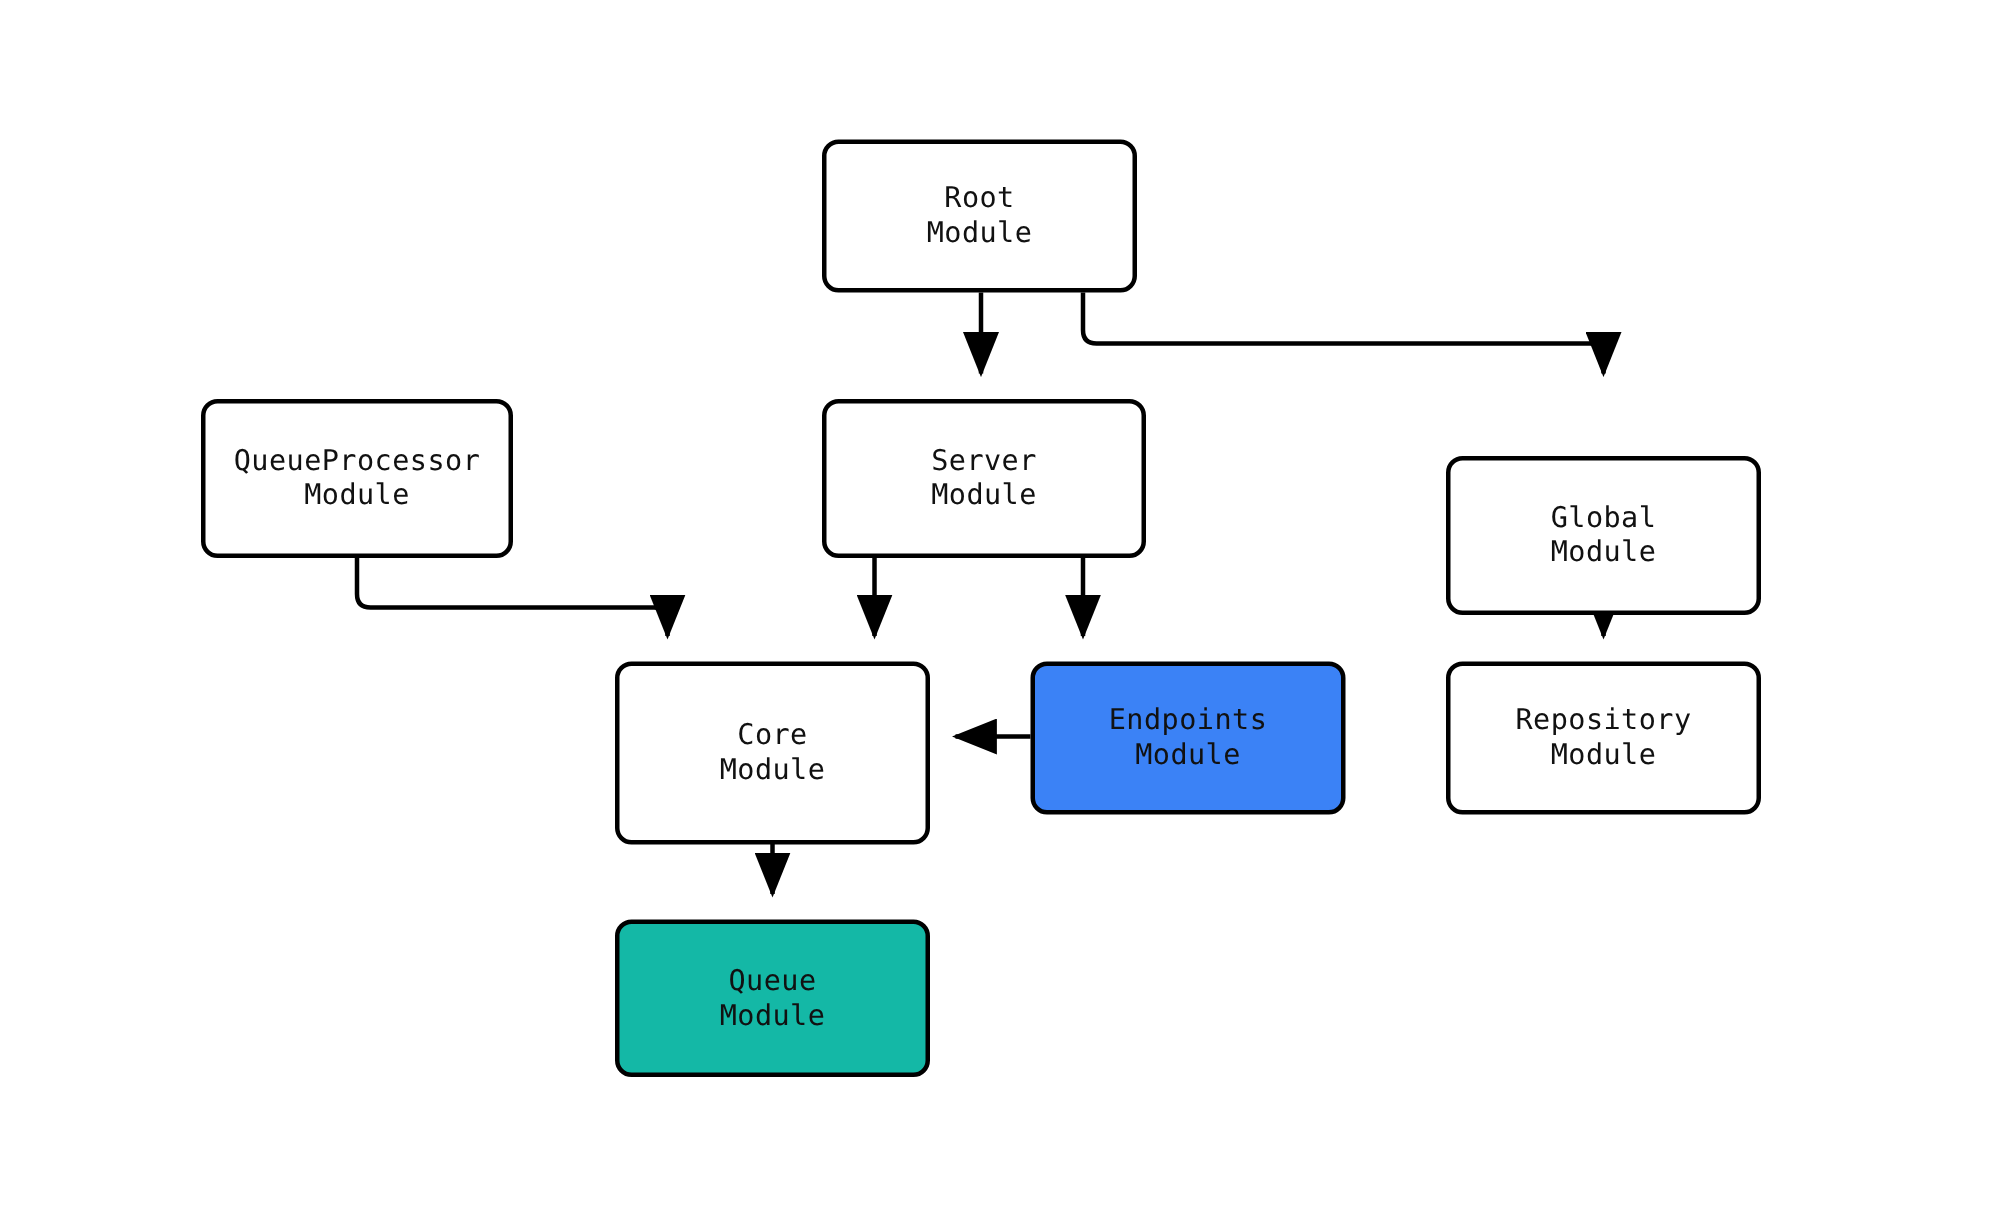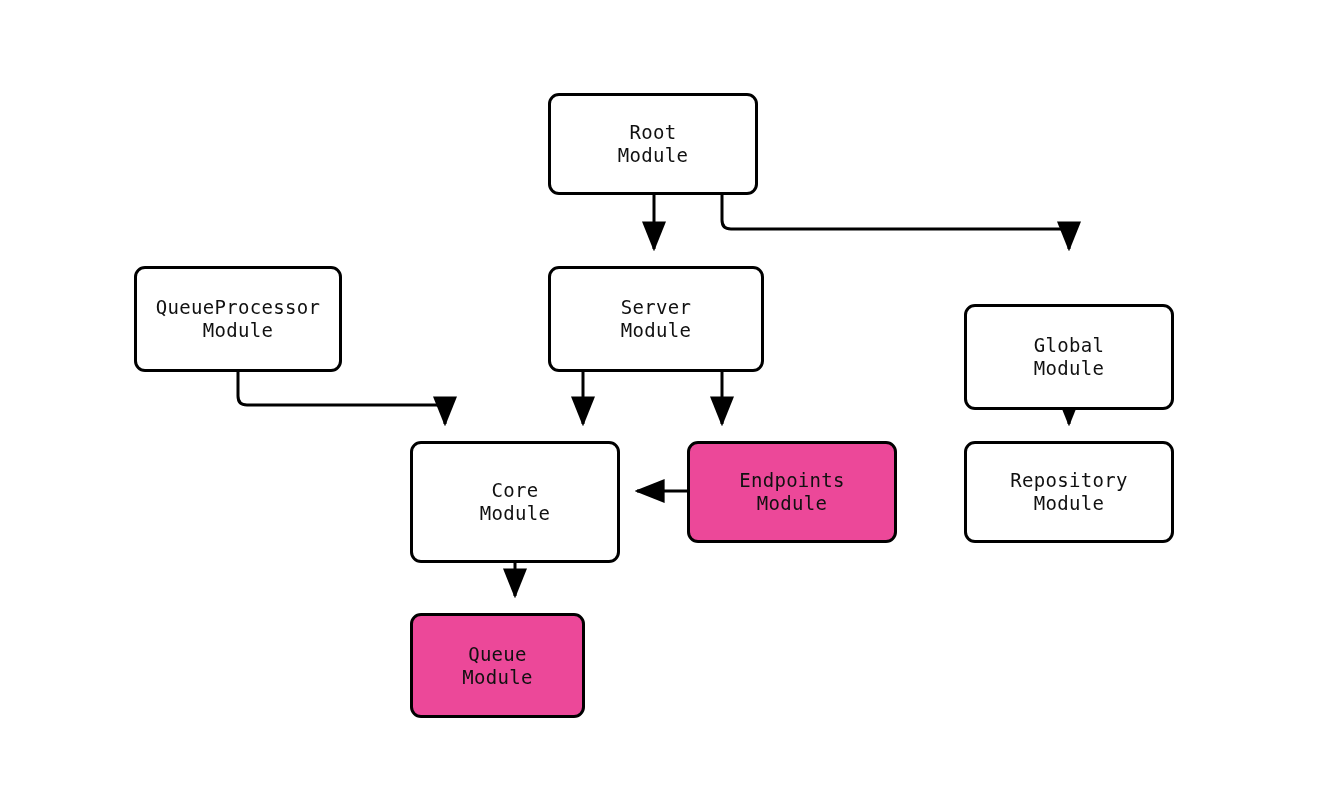--- a/index.html
+++ b/index.html
@@ -89,28 +89,28 @@
   <div class="node" style="left: 964px; top: 280px; width: 210px; height: 106px; background: rgb(255, 255, 255); border-color: rgb(0, 0, 0); margin-top: 24px;">
     <span class="node-label">Global</span>
     <span class="node-label">Module</span>
   </div>
 
   <div class="node" style="left: 410px; top: 441px; width: 210px; height: 122px; background: rgb(255, 255, 255); border-color: rgb(0, 0, 0);">
     <span class="node-label">Core</span>
     <span class="node-label">Module</span>
   </div>
 
-  <div class="node" style="left: 687px; top: 441px; width: 210px; height: 102px; background: #ec4899; border-color: rgb(0, 0, 0);">
+  <div class="node" style="left: 687px; top: 441px; width: 210px; height: 102px; background: #3b82f6; border-color: rgb(0, 0, 0);">
     <span class="node-label">Endpoints</span>
     <span class="node-label">Module</span>
   </div>
 
   <div class="node" style="left: 964px; top: 441px; width: 210px; height: 102px; background: rgb(255, 255, 255); border-color: rgb(0, 0, 0);">
     <span class="node-label">Repository</span>
     <span class="node-label">Module</span>
   </div>
 
-  <div class="node" style="left: 410px; top: 613px; width: 175px; height: 105px; background: #ec4899; border-color: rgb(0, 0, 0);">
+  <div class="node" style="left: 410px; top: 613px; width: 210px; height: 105px; background: #14b8a6; border-color: rgb(0, 0, 0);">
     <span class="node-label">Queue</span>
     <span class="node-label">Module</span>
   </div>
 
 </div>
 
 </body></html>

